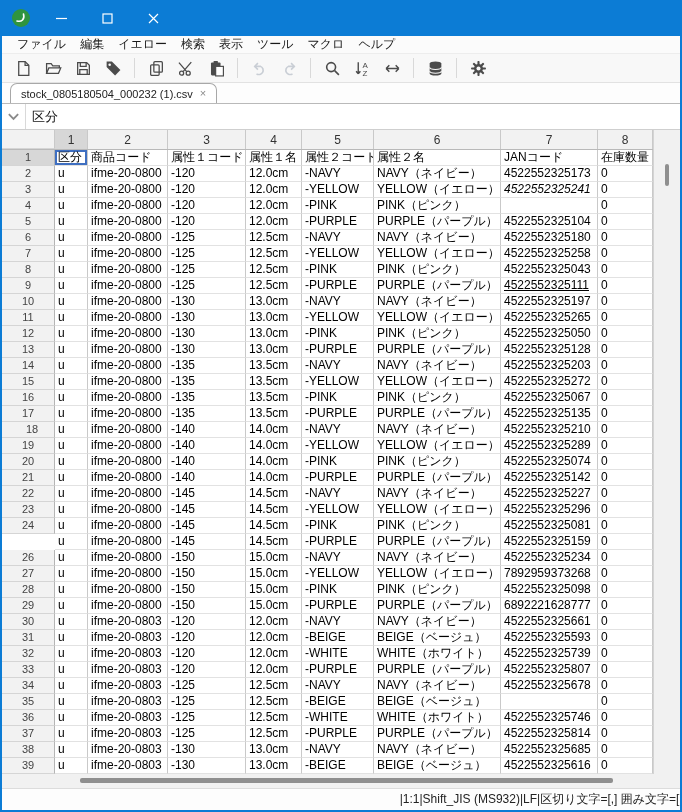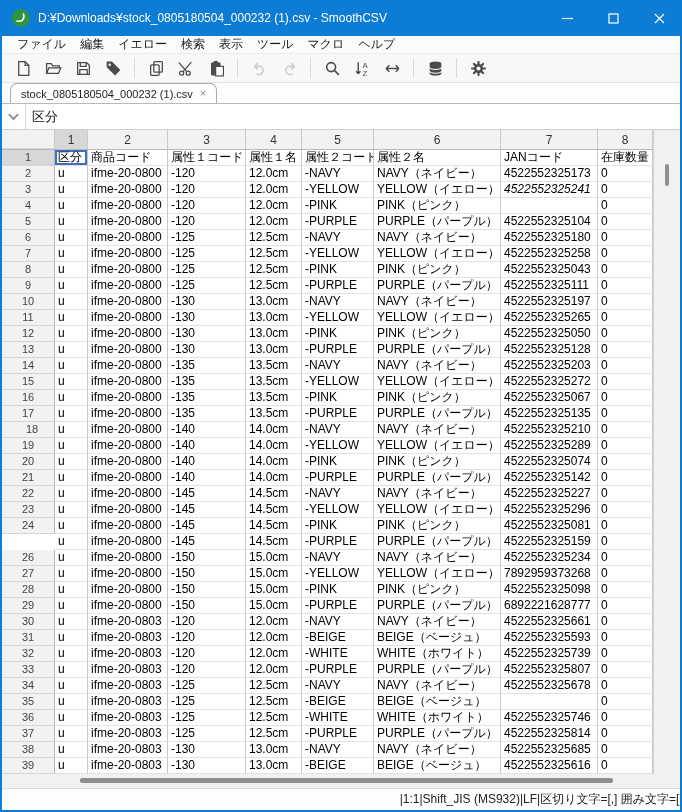--- a/index.html
+++ b/index.html
@@ -60,21 +60,20 @@
 <body>
 
 <div class="window">
 
   <div class="titlebar">
     <div class="app-icon">
       <svg viewBox="0 0 18 18" width="18" height="18">
           <path d="M5 12c4.5 1.2 8-1.5 6.5-7" fill="none" stroke="#fff" stroke-width="1.6" stroke-linecap="round"></path>
         </svg>
     </div>
-    <div class="title-text">D:¥Downloads¥stock_0805180504_000232 (1).csv - SmoothCSV</div>
     <div class="win-controls">
       <div class="win-btn">
         <svg width="11" height="11" viewBox="0 0 11 11">
             <path d="M0 5.5h11" stroke="#fff" stroke-width="1.2"></path>
           </svg>
       </div>
       <div class="win-btn">
         <svg width="11" height="11" viewBox="0 0 11 11">
             <rect x="1" y="1" width="9" height="9" fill="none" stroke="#fff" stroke-width="1.2"></rect>
           </svg>
@@ -320,21 +319,21 @@
           <div class="cell" style="width: 55px;">0</div>
         </div>
         <div class="grow">
           <div class="rowhdr" style="width: 53px;">9</div>
           <div class="cell" style="width: 33px;">u</div>
           <div class="cell" style="width: 80px;">ifme-20-0800</div>
           <div class="cell" style="width: 78px;">-125</div>
           <div class="cell" style="width: 56px;">12.5cm</div>
           <div class="cell" style="width: 72px;">-PURPLE</div>
           <div class="cell" style="width: 127px;">PURPLE（パープル）</div>
-          <div class="cell" style="width: 97px;">4522552325111</div>
+          <div class="cell" style="width: 97px; text-decoration: underline;">4522552325111</div>
           <div class="cell" style="width: 55px;">0</div>
         </div>
         <div class="grow">
           <div class="rowhdr" style="width: 53px;">10</div>
           <div class="cell" style="width: 33px;">u</div>
           <div class="cell" style="width: 80px;">ifme-20-0800</div>
           <div class="cell" style="width: 78px;">-130</div>
           <div class="cell" style="width: 56px;">13.0cm</div>
           <div class="cell" style="width: 72px;">-NAVY</div>
           <div class="cell" style="width: 127px;">NAVY（ネイビー）</div>

